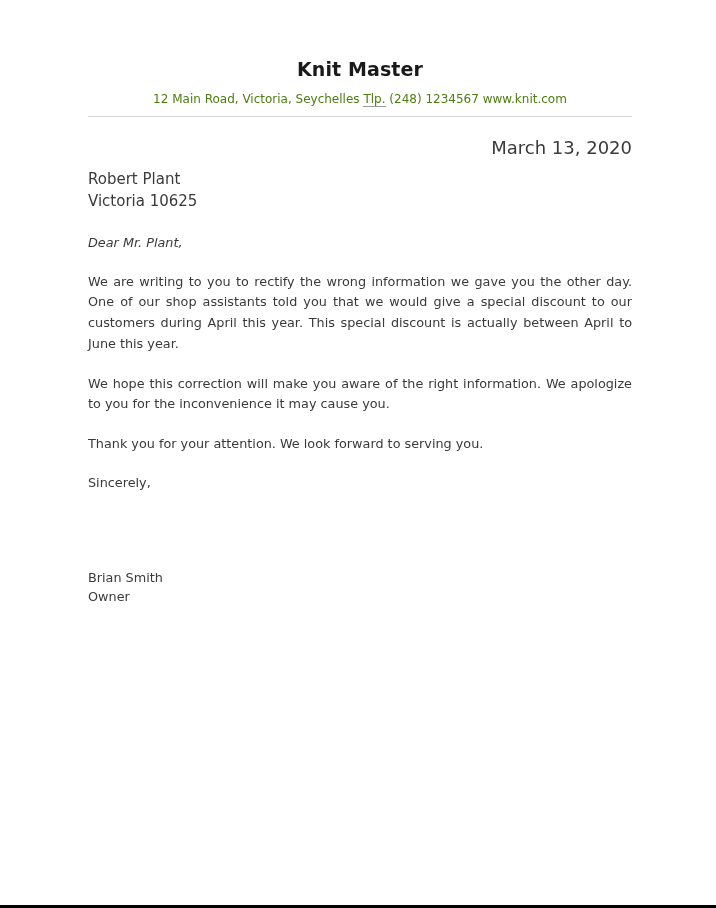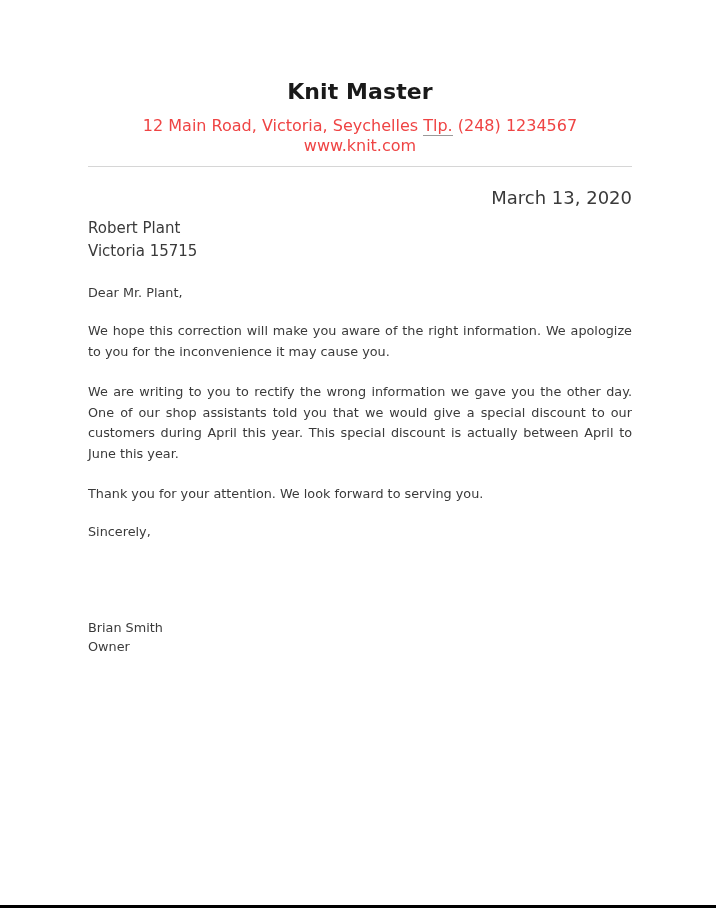--- a/index.html
+++ b/index.html
@@ -30,31 +30,30 @@
     position: absolute;
     left: 88px;
     top: 0;
     width: 544px;
   }
   .letterhead {
     padding-top: 58px;
     text-align: center;
   }
   .company-name {
-    font-size: 22px;
+    font-size: 19px;
     font-weight: bold;
     color: #1a1a1a;
     letter-spacing: 0.1px;
     line-height: 1.25;
-    margin-top: 20px;
   }
   .company-contact {
     margin-top: 10px;
-    font-size: 16px;
-    color: #ef4444;
+    font-size: 12px;
+    color: #4d7c0f;
     line-height: 1.3;
   }
   .spellcheck-underline {
     border-bottom: 1px solid #9a9a9a;
     padding-bottom: 0px;
   }
   .header-rule {
     margin-top: 9px;
     height: 1px;
     background: #d6d6d6;
@@ -74,20 +73,21 @@
     line-height: 1.48;
   }
   .recipient div {
     white-space: pre;
   }
   .salutation {
     margin-top: 22px;
     font-size: 12.8px;
     color: #3a3a3a;
     line-height: 1.45;
+    font-style: italic;
   }
   .body-paragraph {
     margin-top: 19px;
     font-size: 12.8px;
     color: #3a3a3a;
     line-height: 1.62;
     text-align: justify;
     text-justify: inter-word;
   }
   .closing {
@@ -116,28 +116,28 @@
         <span>12 Main Road, Victoria, Seychelles</span><span> </span><span class="spellcheck-underline">Tlp.</span><span> </span><span>(248) 1234567</span><span> </span><span>www.knit.com</span>
       </div>
     </div>
 
     <div class="header-rule"></div>
 
     <div class="date-line">March 13, 2020</div>
 
     <div class="recipient">
       <div>Robert Plant</div>
-      <div>Victoria 15715</div>
+      <div>Victoria 10625</div>
     </div>
 
     <div class="salutation">Dear Mr. Plant,</div>
 
+    <div class="body-paragraph">We are writing to you to rectify the wrong information we gave you the other day. One of our shop assistants told you that we would give a special discount to our customers during April this year. This special discount is actually between April to June this year.</div>
+
     <div class="body-paragraph">We hope this correction will make you aware of the right information. We apologize to you for the inconvenience it may cause you.</div>
-
-    <div class="body-paragraph">We are writing to you to rectify the wrong information we gave you the other day. One of our shop assistants told you that we would give a special discount to our customers during April this year. This special discount is actually between April to June this year.</div>
 
     <div class="body-paragraph">Thank you for your attention. We look forward to serving you.</div>
 
     <div class="closing">Sincerely,</div>
 
     <div class="signature-block">
       <div>Brian Smith</div>
       <div>Owner</div>
     </div>
 

